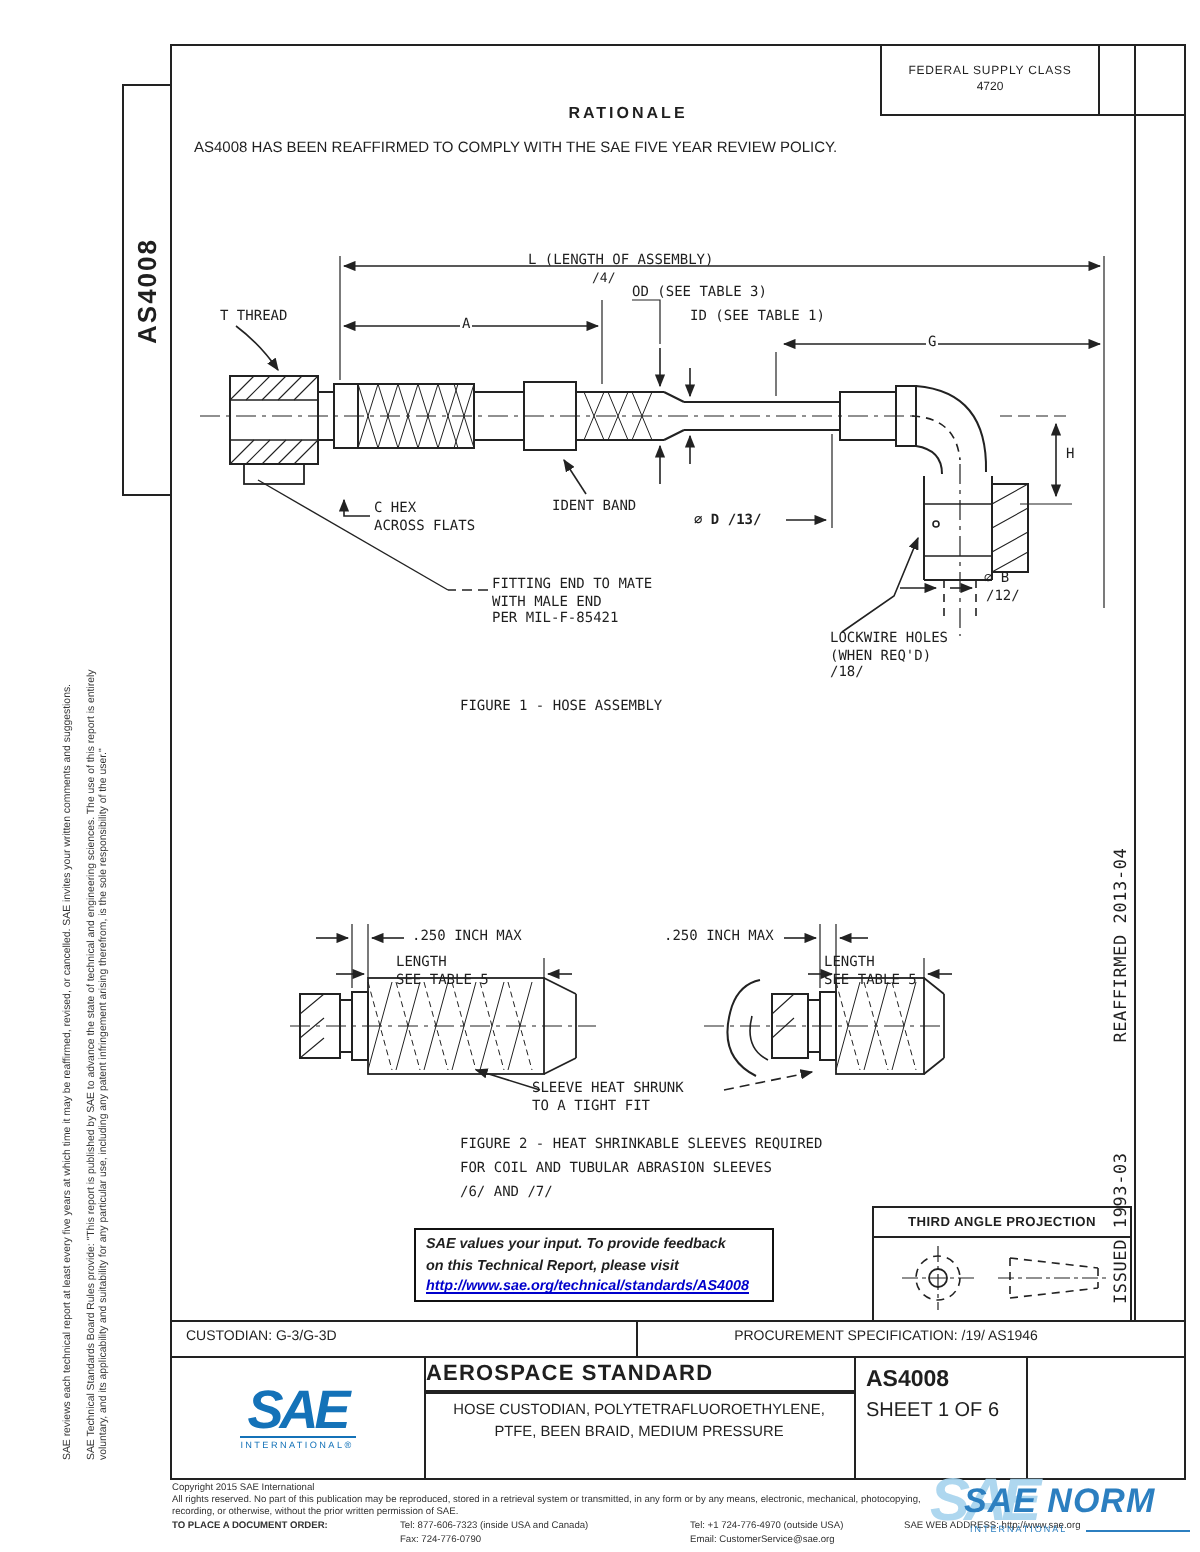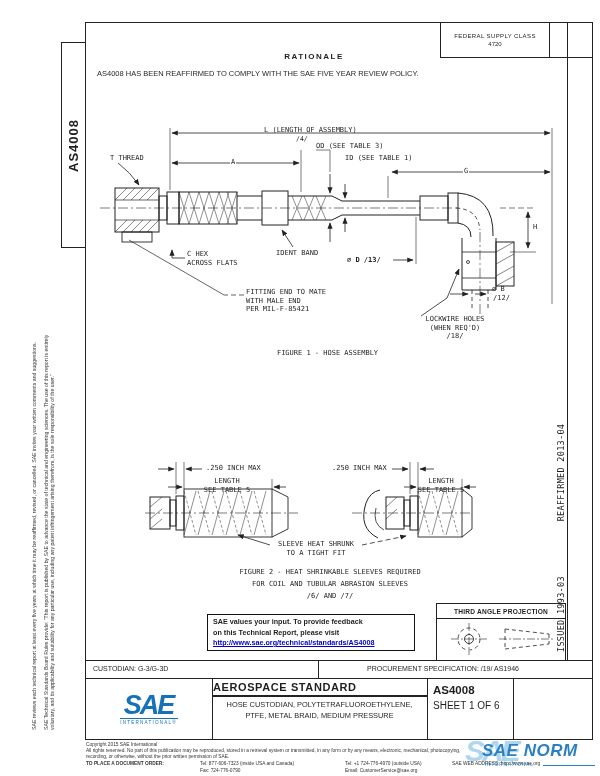--- a/index.html
+++ b/index.html
@@ -4,21 +4,21 @@
 <style>
   * { margin:0; padding:0; box-sizing:border-box; }
   html,body { background:#e8e8e8; }
   .page {
     position:relative; width:600px; height:776px; background:#ffffff;
     font-family:"Liberation Sans", sans-serif; color:#1f1f1f; overflow:hidden;
   }
   .abs { position:absolute; }
   .mono { font-family:"DejaVu Sans Mono", monospace; }
   .lbl { position:absolute; font-family:"DejaVu Sans Mono", monospace; font-size:7px; line-height:8.5px; color:#1f1f1f; white-space:nowrap; }
-  .ctr { text-align:center; white-space:normal; }
+  .ctr { white-space:normal; }
   .dimlbl { background:#fff; padding:0 1px; }
   .rot { position:absolute; transform-origin:0 0; transform:rotate(-90deg); white-space:nowrap; }
   .frame { position:absolute; border:1.6px solid #222; }
   .vline { position:absolute; border-left:1.2px solid #222; width:0; }
   .hline { position:absolute; border-top:1.2px solid #222; height:0; }
   svg { position:absolute; overflow:visible; }
   .fine { font-size:4.8px; line-height:5.8px; color:#333; }
   a.doclink { color:#0000cc; text-decoration:underline; font-weight:bold; cursor:pointer; }
 </style>
 </head>
@@ -230,21 +230,21 @@
   <div class="lbl ctr" style="left:266px;top:540px;width:100px;">
     <div>SLEEVE HEAT SHRUNK</div>
     <div>TO A TIGHT FIT</div>
   </div>
   <div class="lbl ctr" style="left:230px;top:566px;width:200px;font-size:7px;line-height:12px;">
     <div>FIGURE 2 - HEAT SHRINKABLE SLEEVES REQUIRED</div>
     <div>FOR COIL AND TUBULAR ABRASION SLEEVES</div>
     <div>/6/ AND /7/</div>
   </div>
 
-  <div class="abs" style="left:207px;top:614px;width:208px;height:37px;border:1.6px solid #111;padding:2px 5px;font-size:7.2px;font-weight:bold;line-height:10.5px;">
+  <div class="abs" style="left:207px;top:614px;width:180px;height:37px;border:1.6px solid #111;padding:2px 5px;font-size:7.2px;font-weight:bold;line-height:10.5px;font-style:italic;">
     <div>SAE values your input. To provide feedback</div>
     <div>on this Technical Report, please visit</div>
     <a class="doclink">http://www.sae.org/technical/standards/AS4008</a>
   </div>
 
   <div class="abs" style="left:436px;top:603px;width:130px;height:58px;border:1.2px solid #222;">
     <div style="height:15px;border-bottom:1.2px solid #222;display:flex;align-items:center;justify-content:center;font-size:6.6px;font-weight:600;letter-spacing:.2px;">THIRD ANGLE PROJECTION</div>
     <svg width="128" height="41" viewBox="0 0 128 41" style="position:static;">
       <g stroke="#222" fill="none">
         <circle cx="32" cy="20" r="11" stroke-width=".8" stroke-dasharray="4 3"></circle>
@@ -270,21 +270,21 @@
   <div class="abs" style="left:85px;top:678px;width:127px;height:62px;display:flex;flex-direction:column;align-items:center;justify-content:center;">
     <div style="font-size:27px;font-weight:bold;font-style:italic;letter-spacing:-2px;color:#1472b8;line-height:24px;">SAE</div>
     <div style="width:58px;border-top:1.6px solid #1472b8;margin-top:1px;"></div>
     <div style="font-size:4.6px;letter-spacing:1.2px;color:#1472b8;margin-top:1.5px;">INTERNATIONAL®</div>
   </div>
 
   <div class="abs" style="left:213px;top:681px;width:213px;font-size:11px;font-weight:bold;letter-spacing:.6px;">AEROSPACE STANDARD</div>
   <div class="hline" style="left:212px;top:695px;width:215px;border-top-width:2px;"></div>
   <div class="abs" style="left:213px;top:699px;width:213px;text-align:center;font-size:7.4px;line-height:11px;">
     <div>HOSE CUSTODIAN, POLYTETRAFLUOROETHYLENE,</div>
-    <div>PTFE, METAL BRAID, MEDIUM PRESSURE</div>
+    <div>PTFE, BEEN BRAID, MEDIUM PRESSURE</div>
   </div>
   <div class="abs" style="left:433px;top:684px;font-size:11.5px;font-weight:bold;">AS4008</div>
   <div class="abs" style="left:433px;top:700px;font-size:10px;">SHEET 1 OF 6</div>
 
   <div class="abs fine" style="left:86px;top:742px;">Copyright 2015 SAE International</div>
   <div class="abs fine" style="left:86px;top:748px;white-space:nowrap;">All rights reserved. No part of this publication may be reproduced, stored in a retrieval system or transmitted, in any form or by any means, electronic, mechanical, photocopying,</div>
   <div class="abs fine" style="left:86px;top:754px;">recording, or otherwise, without the prior written permission of SAE.</div>
   <div class="abs fine" style="left:86px;top:761px;font-weight:bold;">TO PLACE A DOCUMENT ORDER:</div>
   <div class="abs fine" style="left:200px;top:761px;">Tel: 877-606-7323 (inside USA and Canada)</div>
   <div class="abs fine" style="left:200px;top:768px;">Fax: 724-776-0790</div>

